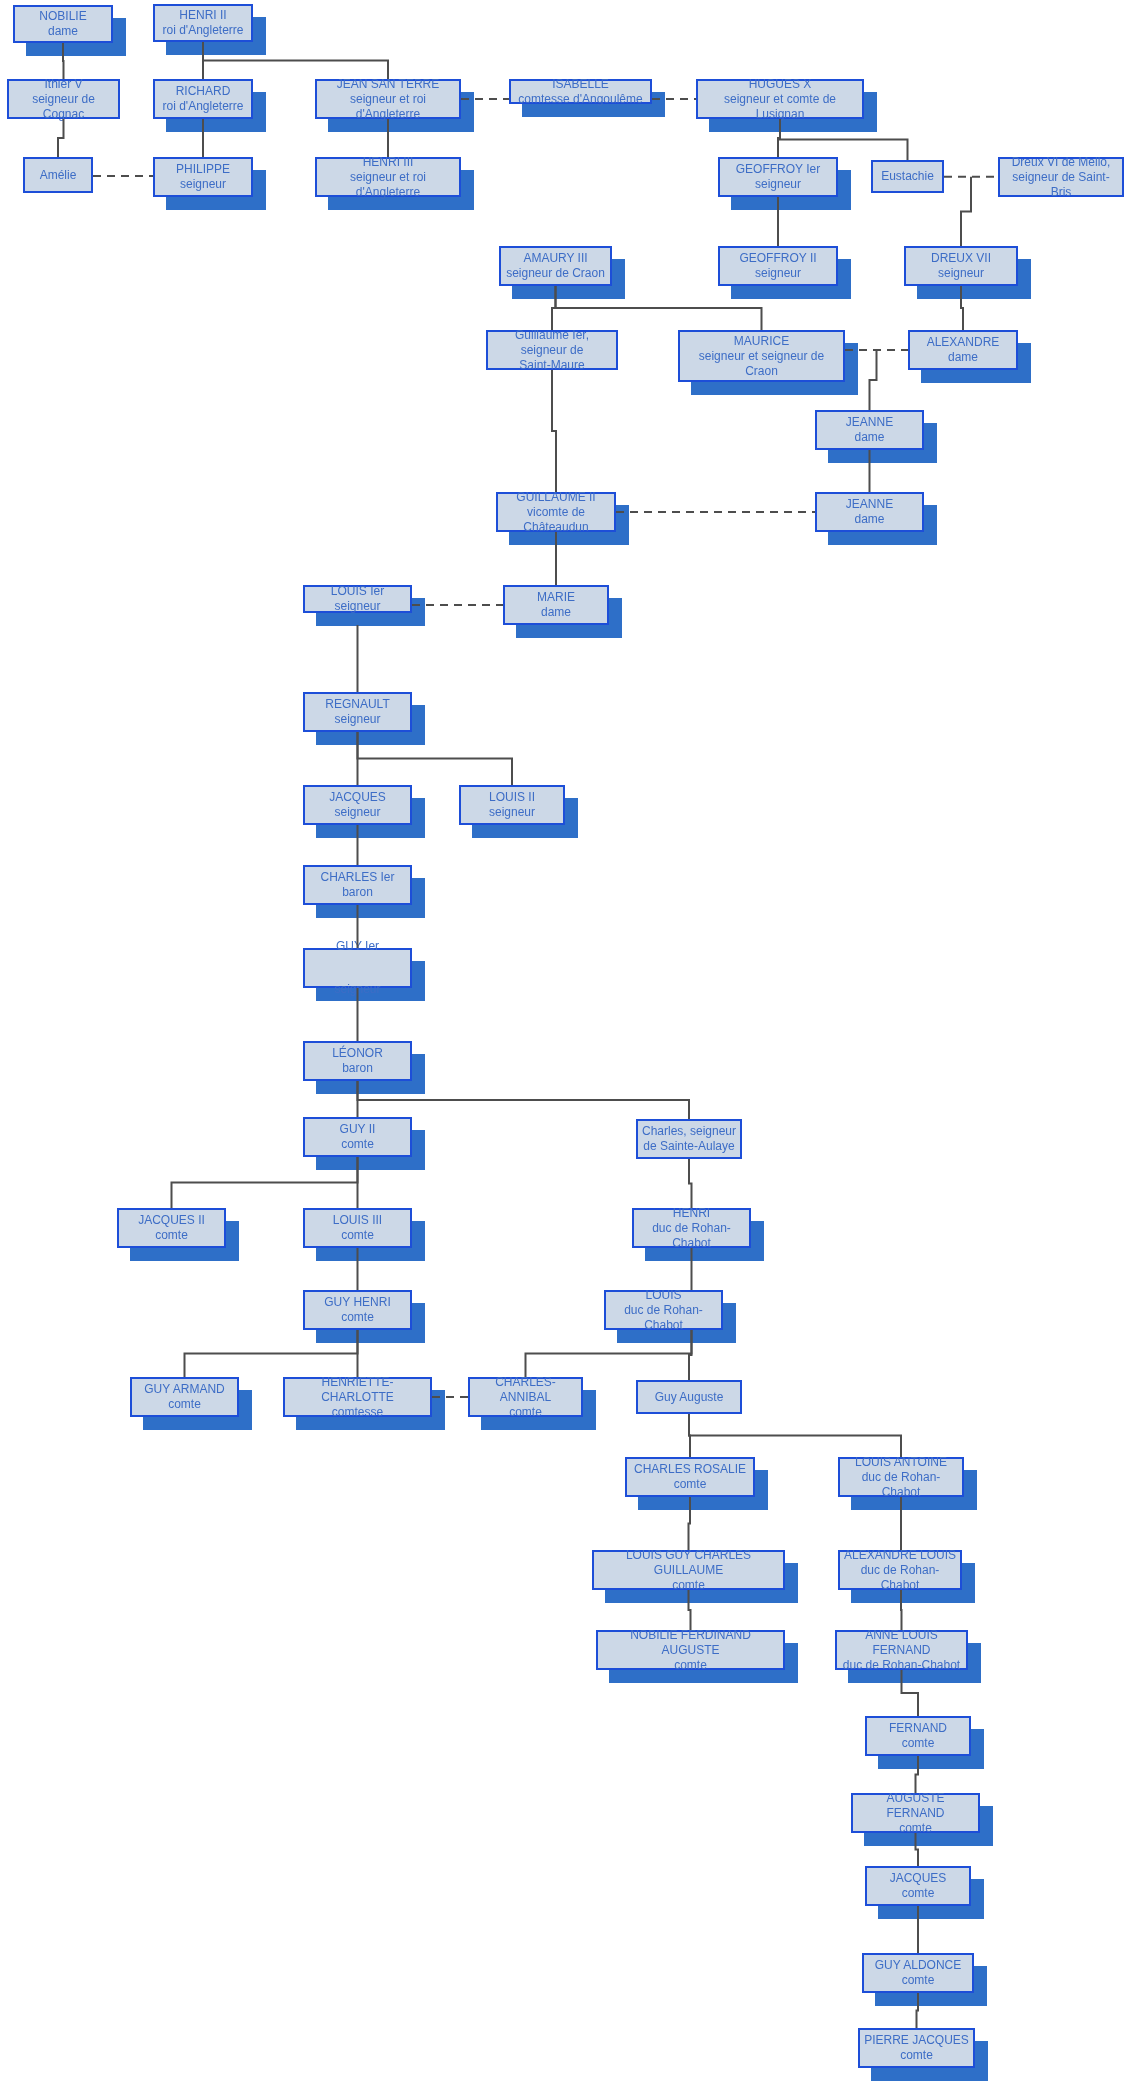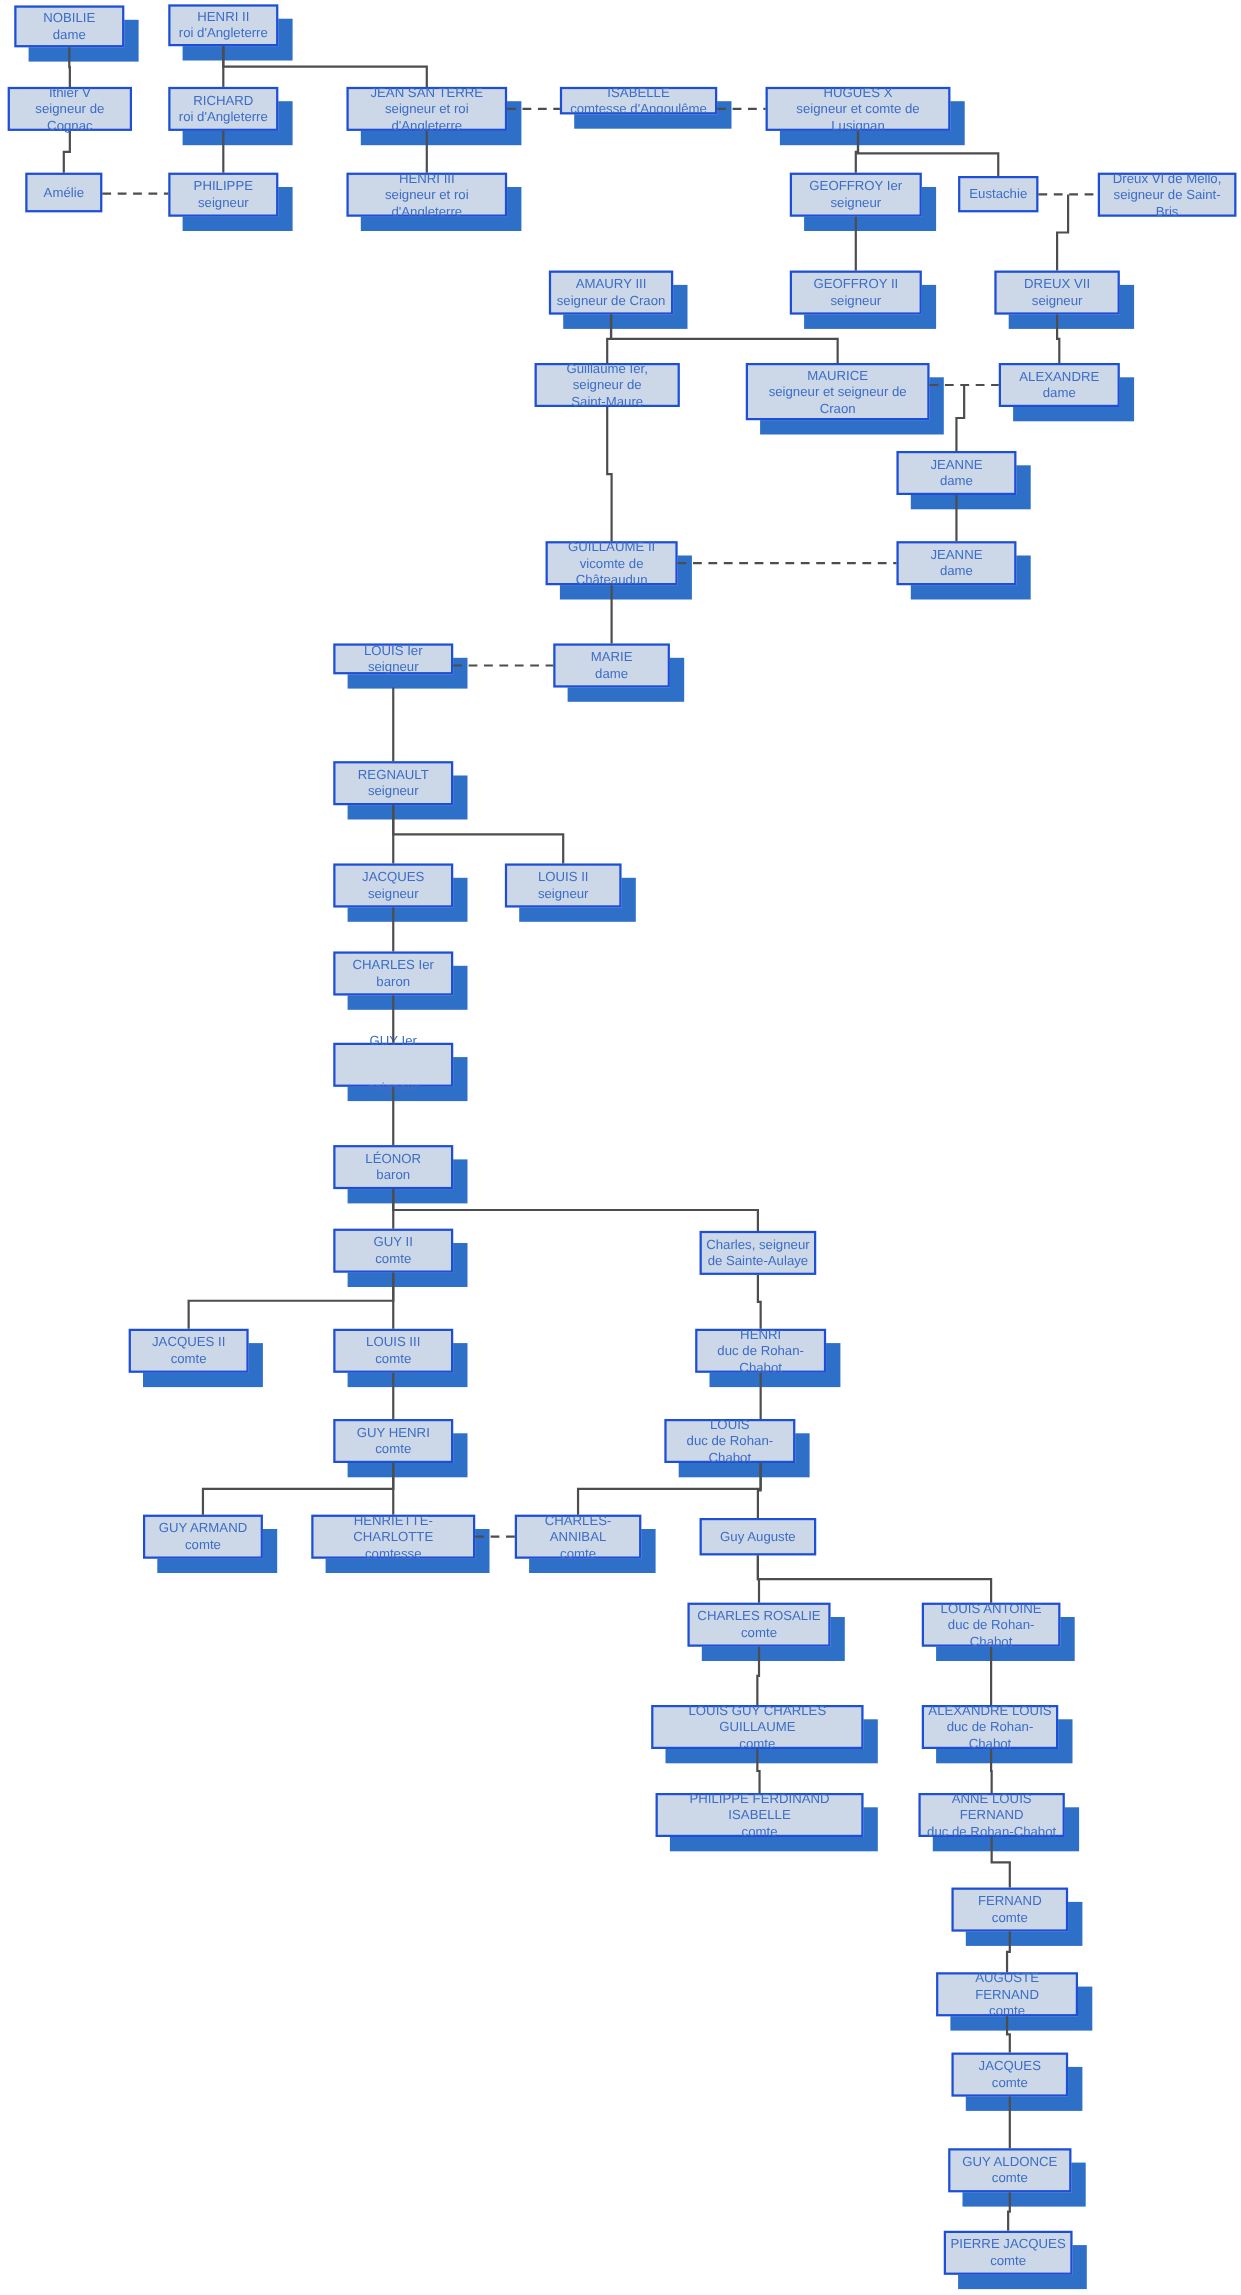--- a/index.html
+++ b/index.html
@@ -269,21 +269,21 @@
     </div>
     <div class="node" style="left: 592px; top: 1550px; width: 193px; height: 40px;">
       <span class="p-name">LOUIS GUY CHARLES GUILLAUME</span>
       <span class="p-title">comte</span>
     </div>
     <div class="node" style="left: 838px; top: 1550px; width: 124px; height: 40px;">
       <span class="p-name">ALEXANDRE LOUIS</span>
       <span class="p-title">duc de Rohan-Chabot</span>
     </div>
     <div class="node" style="left: 596px; top: 1630px; width: 189px; height: 40px;">
-      <span class="p-name">PHILIPPE FERDINAND ISABELLE</span>
+      <span class="p-name">NOBILIE FERDINAND AUGUSTE</span>
       <span class="p-title">comte</span>
     </div>
     <div class="node" style="left: 835px; top: 1630px; width: 133px; height: 40px;">
       <span class="p-name">ANNE LOUIS FERNAND</span>
       <span class="p-title">duc de Rohan-Chabot</span>
     </div>
     <div class="node" style="left: 865px; top: 1716px; width: 106px; height: 40px;">
       <span class="p-name">FERNAND</span>
       <span class="p-title">comte</span>
     </div>

